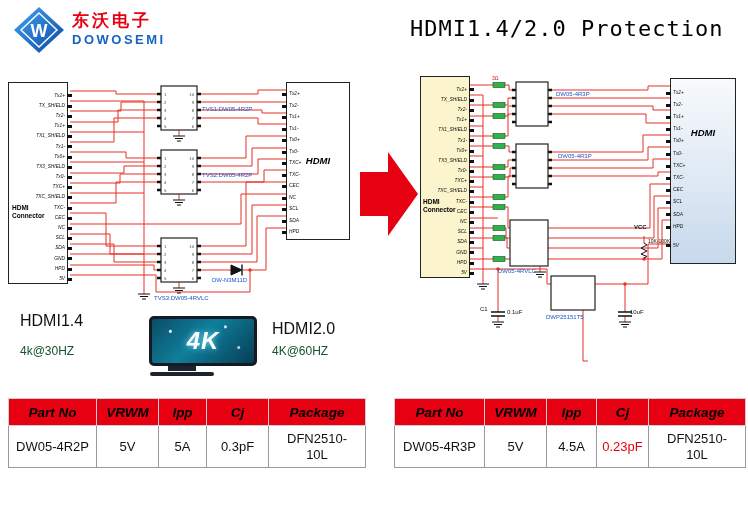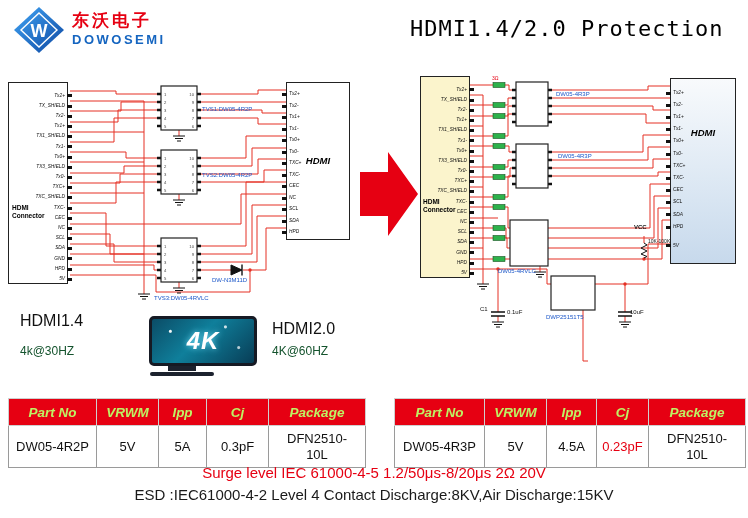--- a/index.html
+++ b/index.html
@@ -47,21 +47,21 @@
               radial-gradient(circle at 72% 18%, rgba(255,255,255,.8) 0 1px, transparent 2px),
               radial-gradient(circle at 85% 65%, rgba(255,255,255,.7) 0 1px, transparent 2px),
               linear-gradient(135deg,#0b4c66 0%,#0f7f9b 45%,#083d56 100%);
             display:flex;align-items:center;justify-content:center;margin-left:21px;}
   .tv-4k{color:#fff;font-size:24px;font-weight:bold;font-style:italic;
          text-shadow:0 0 6px rgba(120,230,255,.9);letter-spacing:1px;}
   .tv-neck{position:absolute;left:168px;top:366px;width:28px;height:5px;background:#1c222e;}
   .tv-base{position:absolute;left:150px;top:372px;width:64px;height:4px;background:#1c222e;border-radius:2px;}
   
   table.spec{position:absolute;border-collapse:collapse;table-layout:fixed;text-align:center;}
-  table.spec th{background:#e60012;color:#bef264;font-size:13.5px;font-weight:bold;font-style:italic;
+  table.spec th{background:#e60012;color:#000000;font-size:13.5px;font-weight:bold;font-style:italic;
                 height:26px;border:1px solid #cfcfcf;padding:0;}
   table.spec td{height:41px;border:1px solid #9a9a9a;background:#fff;font-size:13px;color:#111;
                 padding:0;white-space:pre-line;line-height:1.2;}
   table.spec td.red{color:#e60012;}
   
   .surge{position:absolute;left:0;right:0;top:464px;text-align:center;color:#e60012;font-size:15px;}
   .esd{position:absolute;left:0;right:0;top:486px;text-align:center;color:#1a1a1a;font-size:15px;}
 </style>
 </head>
 <body>
@@ -587,15 +587,13 @@
       <td>DW05-4R3P</td>
       <td>5V</td>
       <td>4.5A</td>
       <td class="red">0.23pF</td>
       <td>DFN2510-
 10L</td>
     </tr>
       </tbody>
   </table>
 
-  <div class="surge">Surge level IEC 61000-4-5 1.2/50μs-8/20μs 2Ω  20V</div>
-  <div class="esd">ESD :IEC61000-4-2 Level 4 Contact Discharge:8KV,Air Discharge:15KV</div>
 </div>
 
 </body></html>

